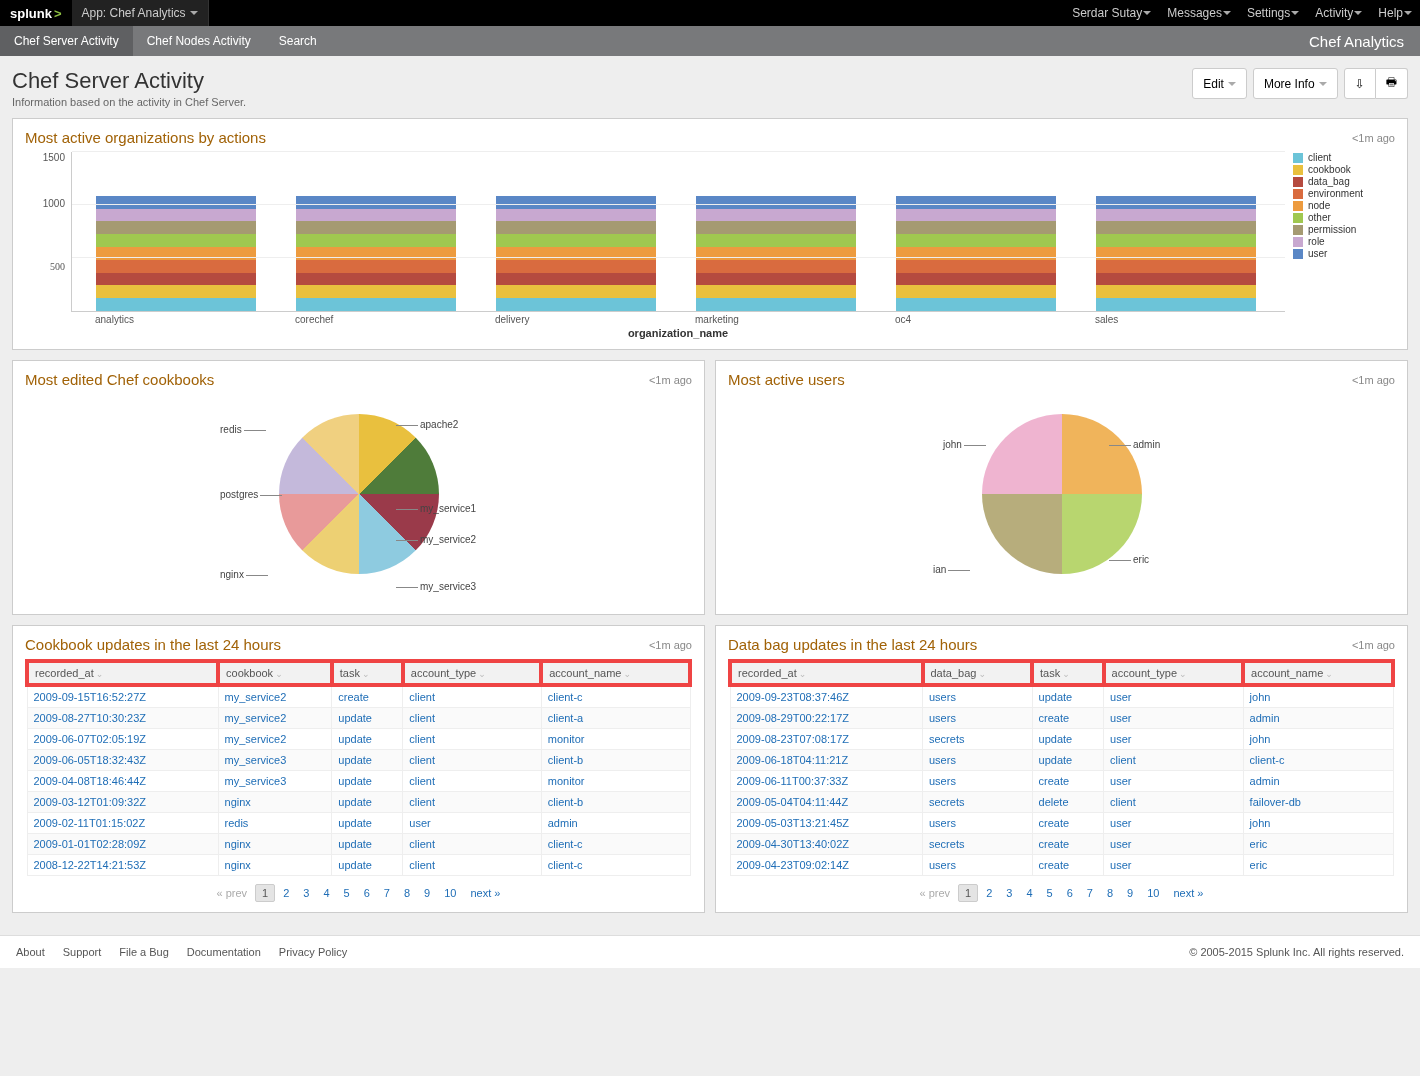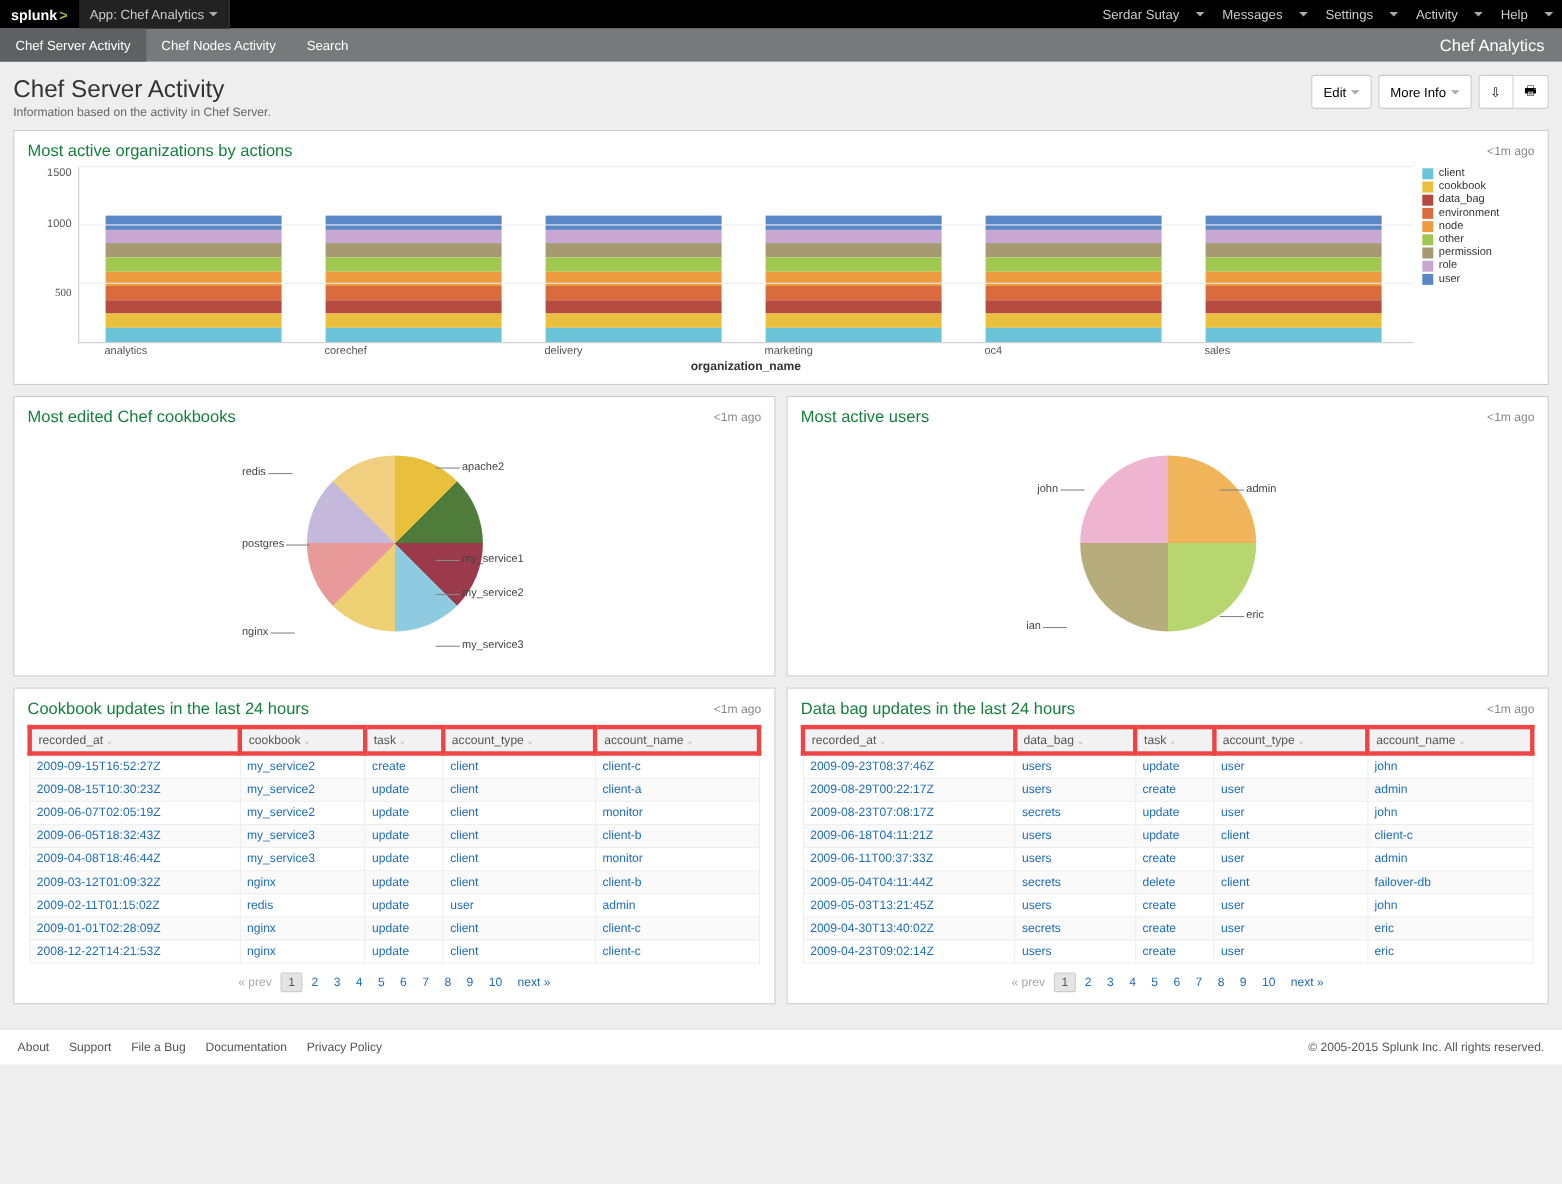--- a/index.html
+++ b/index.html
@@ -5,21 +5,21 @@
   * { box-sizing: border-box; margin: 0; padding: 0; }
   body { font-family: "Helvetica Neue", Arial, sans-serif; font-size: 12px; color: #333; background: #eee; }
   a { color: #1e6db6; text-decoration: none; }
 
   
   .topbar { background: #000; color: #ccc; display: flex; align-items: center; height: 26px; font-size: 12px; }
   .topbar .logo { color: #fff; font-weight: bold; padding: 0 10px; font-size: 13px; display:flex; align-items:center; gap:2px;}
   .topbar .logo .gt { color: #8dbf42; font-weight:bold; }
   .topbar .app-btn { background: #222; padding: 0 10px; height: 100%; display: flex; align-items: center; gap: 4px; cursor: pointer; border-right:1px solid #333;}
   .topbar .spacer { flex: 1; }
-  .topbar .menu-item { padding: 0 8px; height: 100%; display: flex; align-items: center; gap: 15px; cursor: pointer; }
+  .topbar .menu-item { padding: 0 8px; height: 100%; display: flex; align-items: center; gap: 1px; cursor: pointer; }
   .caret { width:0; height:0; border-left:4px solid transparent; border-right:4px solid transparent; border-top:4px solid #aaa; display:inline-block;}
 
   
   .navbar { background: #78797b; color: #fff; display: flex; align-items: center; height: 30px; font-size: 12px; }
   .navbar .nav-item { padding: 0 14px; height: 100%; display: flex; align-items: center; cursor: pointer; }
   .navbar .nav-item.active { background: #5f6062; font-weight: 500; }
   .navbar .spacer { flex: 1; }
   .navbar .app-title { padding: 0 16px; font-size: 15px; }
 
   
@@ -31,21 +31,21 @@
   .btn { background: #fff; border: 1px solid #ccc; border-radius: 3px; padding: 4px 10px; font-size: 12px; display:inline-flex; align-items:center; gap:4px; cursor:pointer;}
   .btn-grp { display:flex; }
   .btn-grp .btn:first-child { border-top-right-radius:0; border-bottom-right-radius:0;}
   .btn-grp .btn:last-child { border-top-left-radius:0; border-bottom-left-radius:0; border-left:none;}
   .icon-dl::before { content:"\21E9"; }
   .icon-print::before { content:"\1F5B6"; }
 
   
   .panel { background: #fff; border: 1px solid #ccc; padding: 10px 12px; margin-bottom: 10px; }
   .panel-head { display:flex; align-items:center; margin-bottom:6px;}
-  .panel-title { font-size: 15px; font-weight: 400; color: #15803d; }
+  .panel-title { font-size: 15px; font-weight: 400; color: #a16207; }
   .panel-time { margin-left:auto; font-size:11px; color:#888; }
   .panel-row { display:flex; gap:10px; }
   .panel-row > .panel { flex:1; }
 
   
   .chart-orgs { display:flex; }
   .chart-yaxis { display:flex; flex-direction:column; justify-content:space-between; align-items:flex-end; padding-right:6px; width:46px; height:160px; font-size:10px; color:#555;}
   .chart-bars-wrap { flex:1; }
   .chart-bars { height:160px; display:flex; align-items:flex-end; border-left:1px solid #ccc; border-bottom:1px solid #ccc; position:relative; padding:0 4px;}
   .chart-bars .grid { position:absolute; left:0; right:0; border-top:1px solid #eee;}
@@ -344,21 +344,21 @@
           </thead>
           <tbody>
             <tr>
               <td><a href="#">2009-09-15T16:52:27Z</a></td>
               <td><a href="#">my_service2</a></td>
               <td><a href="#">create</a></td>
               <td><a href="#">client</a></td>
               <td><a href="#">client-c</a></td>
             </tr>
             <tr>
-              <td><a href="#">2009-08-15T10:30:23Z</a></td>
+              <td><a href="#">2009-08-27T10:30:23Z</a></td>
               <td><a href="#">my_service2</a></td>
               <td><a href="#">update</a></td>
               <td><a href="#">client</a></td>
               <td><a href="#">client-a</a></td>
             </tr>
             <tr>
               <td><a href="#">2009-06-07T02:05:19Z</a></td>
               <td><a href="#">my_service2</a></td>
               <td><a href="#">update</a></td>
               <td><a href="#">client</a></td>

